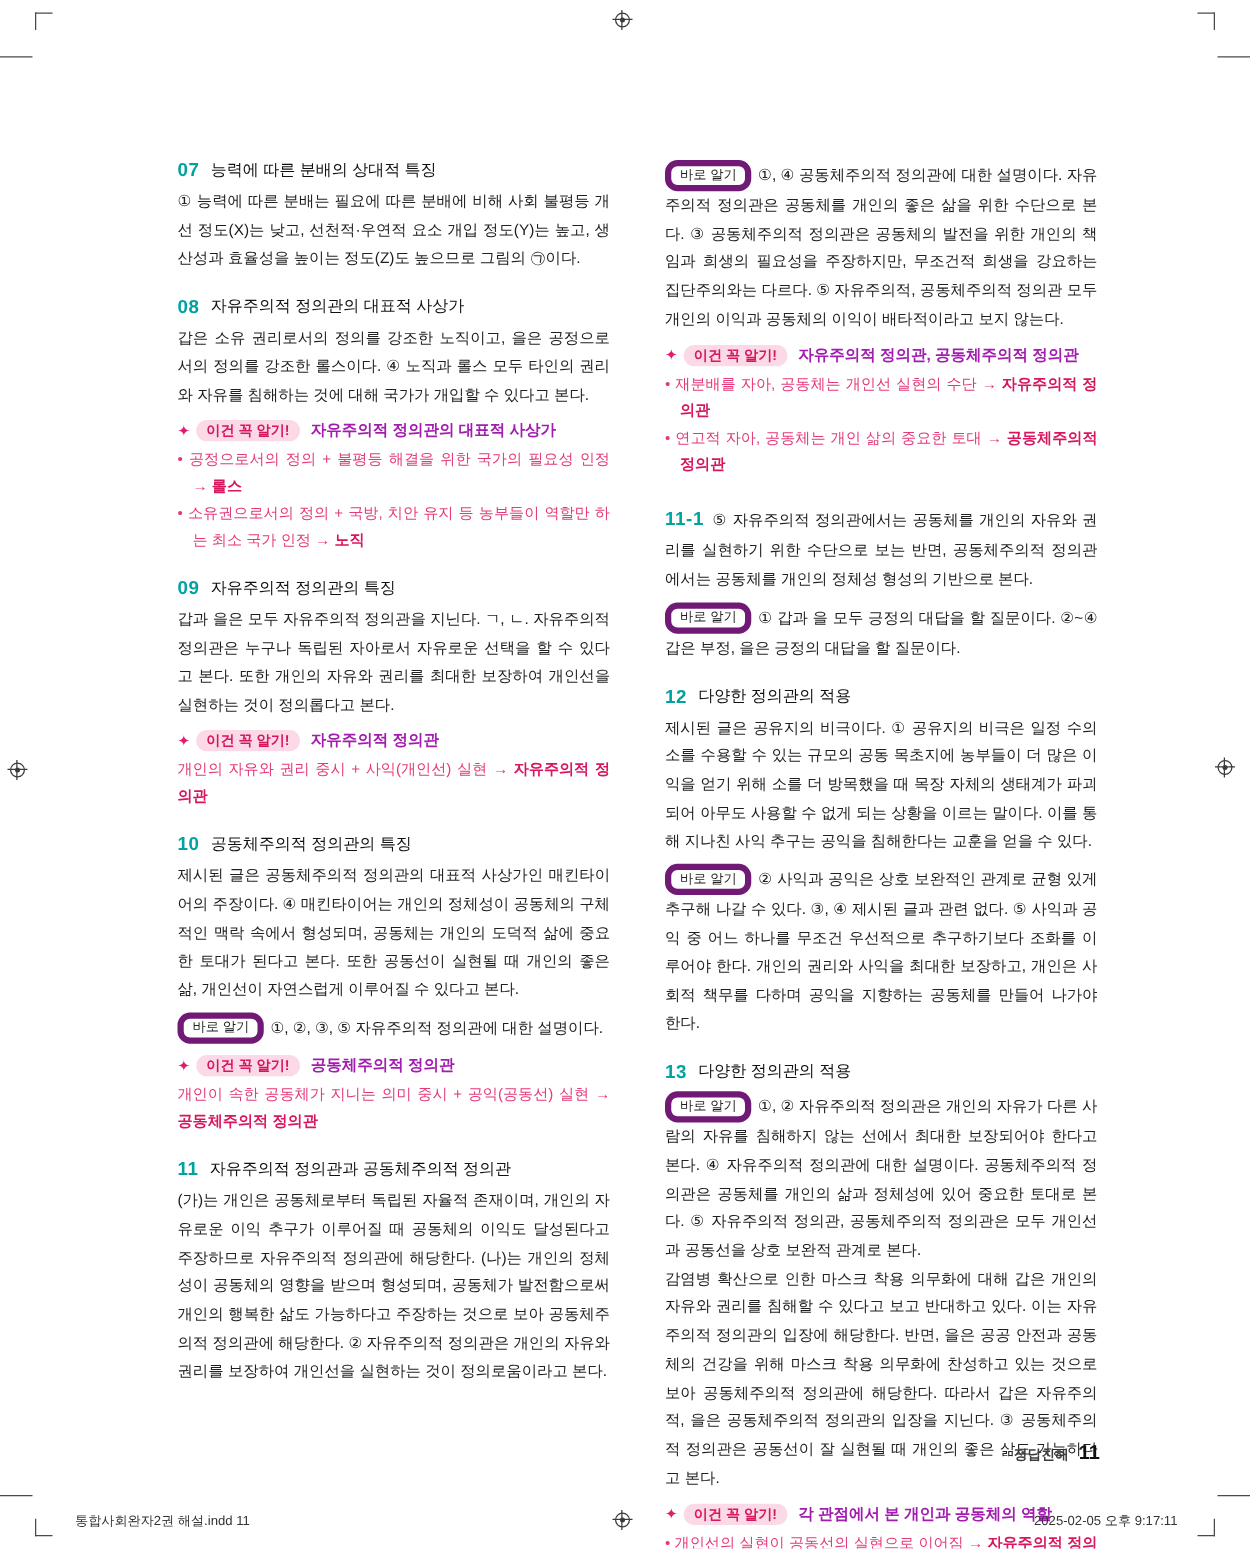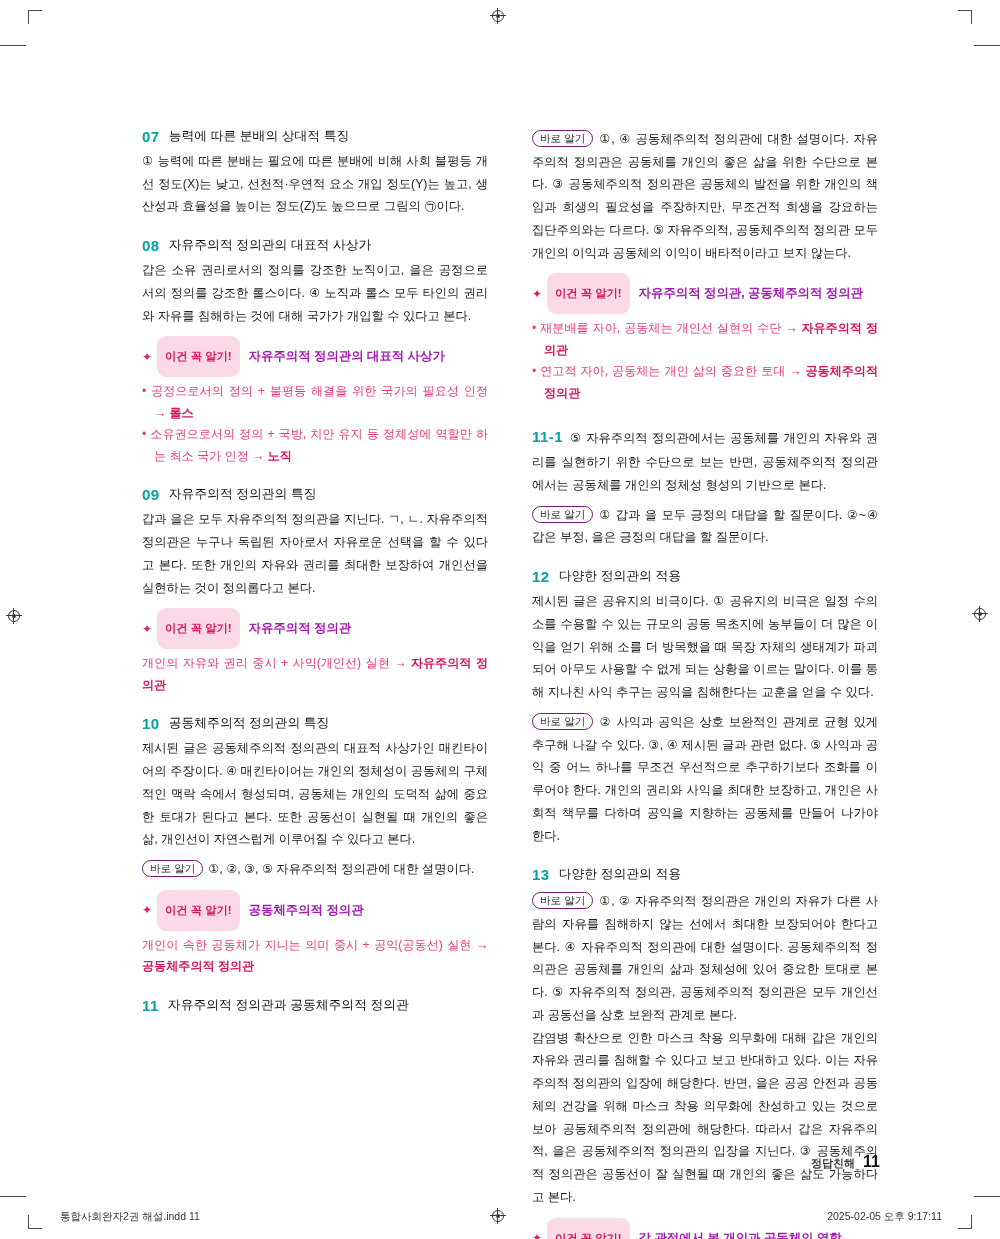--- a/index.html
+++ b/index.html
@@ -23,32 +23,32 @@
   
   .content{position:absolute;left:142px;top:128px;width:736px;display:flex;gap:44px;}
   .col{width:346px;}
   .sec{margin-bottom:19px;}
   .qhead{display:flex;align-items:center;gap:9px;margin-bottom:5px;}
   .qnum{color:#00a3a0;font-weight:bold;font-size:15px;letter-spacing:.5px;}
   .qtitle{font-weight:normal;font-size:12.8px;color:#101010;}
   p.body{margin:0;font-size:12.3px;line-height:1.85;text-align:justify;color:#202020;}
   p.baro{margin-top:7px;}
   .baro-pill{
-    display:inline-block;border:1px solid #701a75;border-radius:10px;background:#fff;
+    display:inline-block;border:5px solid #701a75;border-radius:10px;background:#fff;
     font-size:10.6px;line-height:15px;padding:0 7px;color:#222;margin-right:5px;
     vertical-align:1px;white-space:nowrap;
   }
   .qnum.inline{margin-right:6px;}
   
   .know{margin-top:9px;}
   .know-head{display:flex;align-items:center;gap:5px;margin-bottom:4px;}
   .know-star{color:#e31c6e;font-size:12px;line-height:1;}
   .know-badge{
     background:#fbd9e7;color:#d6165f;font-weight:bold;font-size:11.3px;
-    padding:13px 8px;border-radius:9px;white-space:nowrap;
+    padding:1px 8px;border-radius:9px;white-space:nowrap;
   }
   .know-title{font-weight:bold;font-size:12.4px;color:#a21caf;margin-left:4px;}
   p.know-item{
     margin:0;font-size:12.1px;line-height:1.78;color:#e43a7b;text-align:justify;
   }
   p.know-item.bullet{padding-left:12px;text-indent:-12px;}
   .know-term{font-weight:bold;color:#d6165f;}
   
   .page-footer{position:absolute;right:120px;top:1128px;display:flex;align-items:baseline;gap:8px;}
   .footer-label{font-size:11px;font-weight:bold;color:#3c3c3c;margin-top:28px;}
@@ -112,21 +112,21 @@
           <span class="qtitle">자유주의적 정의관의 대표적 사상가</span>
         </div>
         <p class="body">갑은 소유 권리로서의 정의를 강조한 노직이고, 을은 공정으로서의 정의를 강조한 롤스이다. ④ 노직과 롤스 모두 타인의 권리와 자유를 침해하는 것에 대해 국가가 개입할 수 있다고 본다.</p>
         <div class="know">
           <div class="know-head">
             <span class="know-star">✦</span>
             <span class="know-badge">이건 꼭 알기!</span>
             <span class="know-title">자유주의적 정의관의 대표적 사상가</span>
           </div>
           <p class="know-item bullet"><span>• 공정으로서의 정의 + 불평등 해결을 위한 국가의 필요성 인정 → </span><span class="know-term">롤스</span></p>
-          <p class="know-item bullet"><span>• 소유권으로서의 정의 + 국방, 치안 유지 등 정체성에 역할만 하는 최소 국가 인정 → </span><span class="know-term">노직</span></p>
+          <p class="know-item bullet"><span>• 소유권으로서의 정의 + 국방, 치안 유지 등 농부들이 역할만 하는 최소 국가 인정 → </span><span class="know-term">노직</span></p>
         </div>
       </section>
 
       <section class="sec">
         <div class="qhead">
           <span class="qnum">09</span>
           <span class="qtitle">자유주의적 정의관의 특징</span>
         </div>
         <p class="body">갑과 을은 모두 자유주의적 정의관을 지닌다. ㄱ, ㄴ. 자유주의적 정의관은 누구나 독립된 자아로서 자유로운 선택을 할 수 있다고 본다. 또한 개인의 자유와 권리를 최대한 보장하여 개인선을 실현하는 것이 정의롭다고 본다.</p>
         <div class="know">
@@ -154,20 +154,21 @@
           </div>
           <p class="know-item"><span>개인이 속한 공동체가 지니는 의미 중시 + 공익(공동선) 실현 → </span><span class="know-term">공동체주의적 정의관</span></p>
         </div>
       </section>
 
       <section class="sec">
         <div class="qhead">
           <span class="qnum">11</span>
           <span class="qtitle">자유주의적 정의관과 공동체주의적 정의관</span>
         </div>
+        <p class="body">(가)는 개인은 공동체로부터 독립된 자율적 존재이며, 개인의 자유로운 이익 추구가 이루어질 때 공동체의 이익도 달성된다고 주장하므로 자유주의적 정의관에 해당한다. (나)는 개인의 정체성이 공동체의 영향을 받으며 형성되며, 공동체가 발전함으로써 개인의 행복한 삶도 가능하다고 주장하는 것으로 보아 공동체주의적 정의관에 해당한다. ② 자유주의적 정의관은 개인의 자유와 권리를 보장하여 개인선을 실현하는 것이 정의로움이라고 본다.</p>
       </section>
 
     </div>
 
     <div class="col">
 
       <section class="sec">
         <p class="body"><span class="baro-pill">바로 알기</span><span>①, ④ 공동체주의적 정의관에 대한 설명이다. 자유주의적 정의관은 공동체를 개인의 좋은 삶을 위한 수단으로 본다. ③ 공동체주의적 정의관은 공동체의 발전을 위한 개인의 책임과 희생의 필요성을 주장하지만, 무조건적 희생을 강요하는 집단주의와는 다르다. ⑤ 자유주의적, 공동체주의적 정의관 모두 개인의 이익과 공동체의 이익이 배타적이라고 보지 않는다.</span></p>
         <div class="know">
           <div class="know-head">

